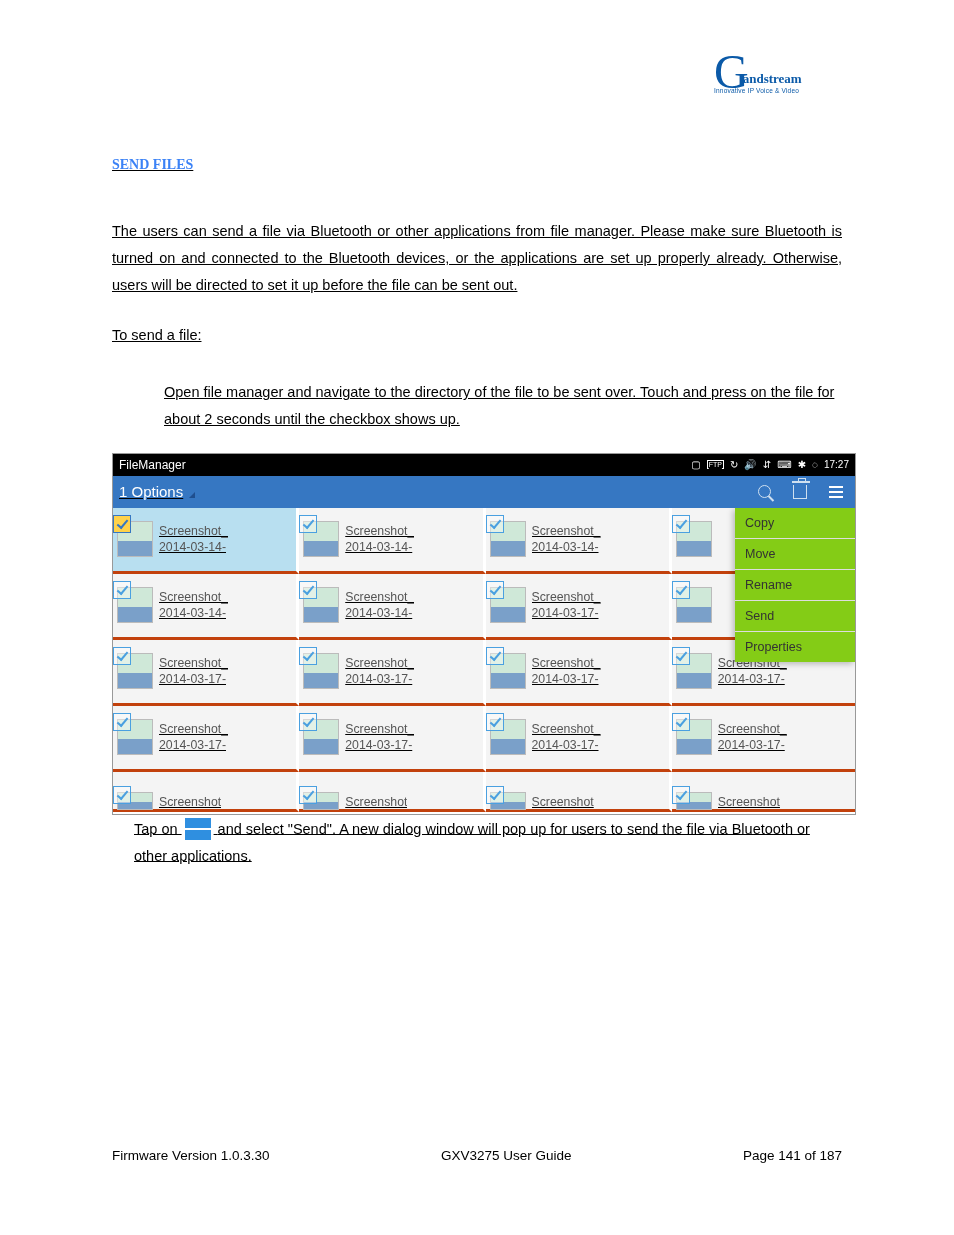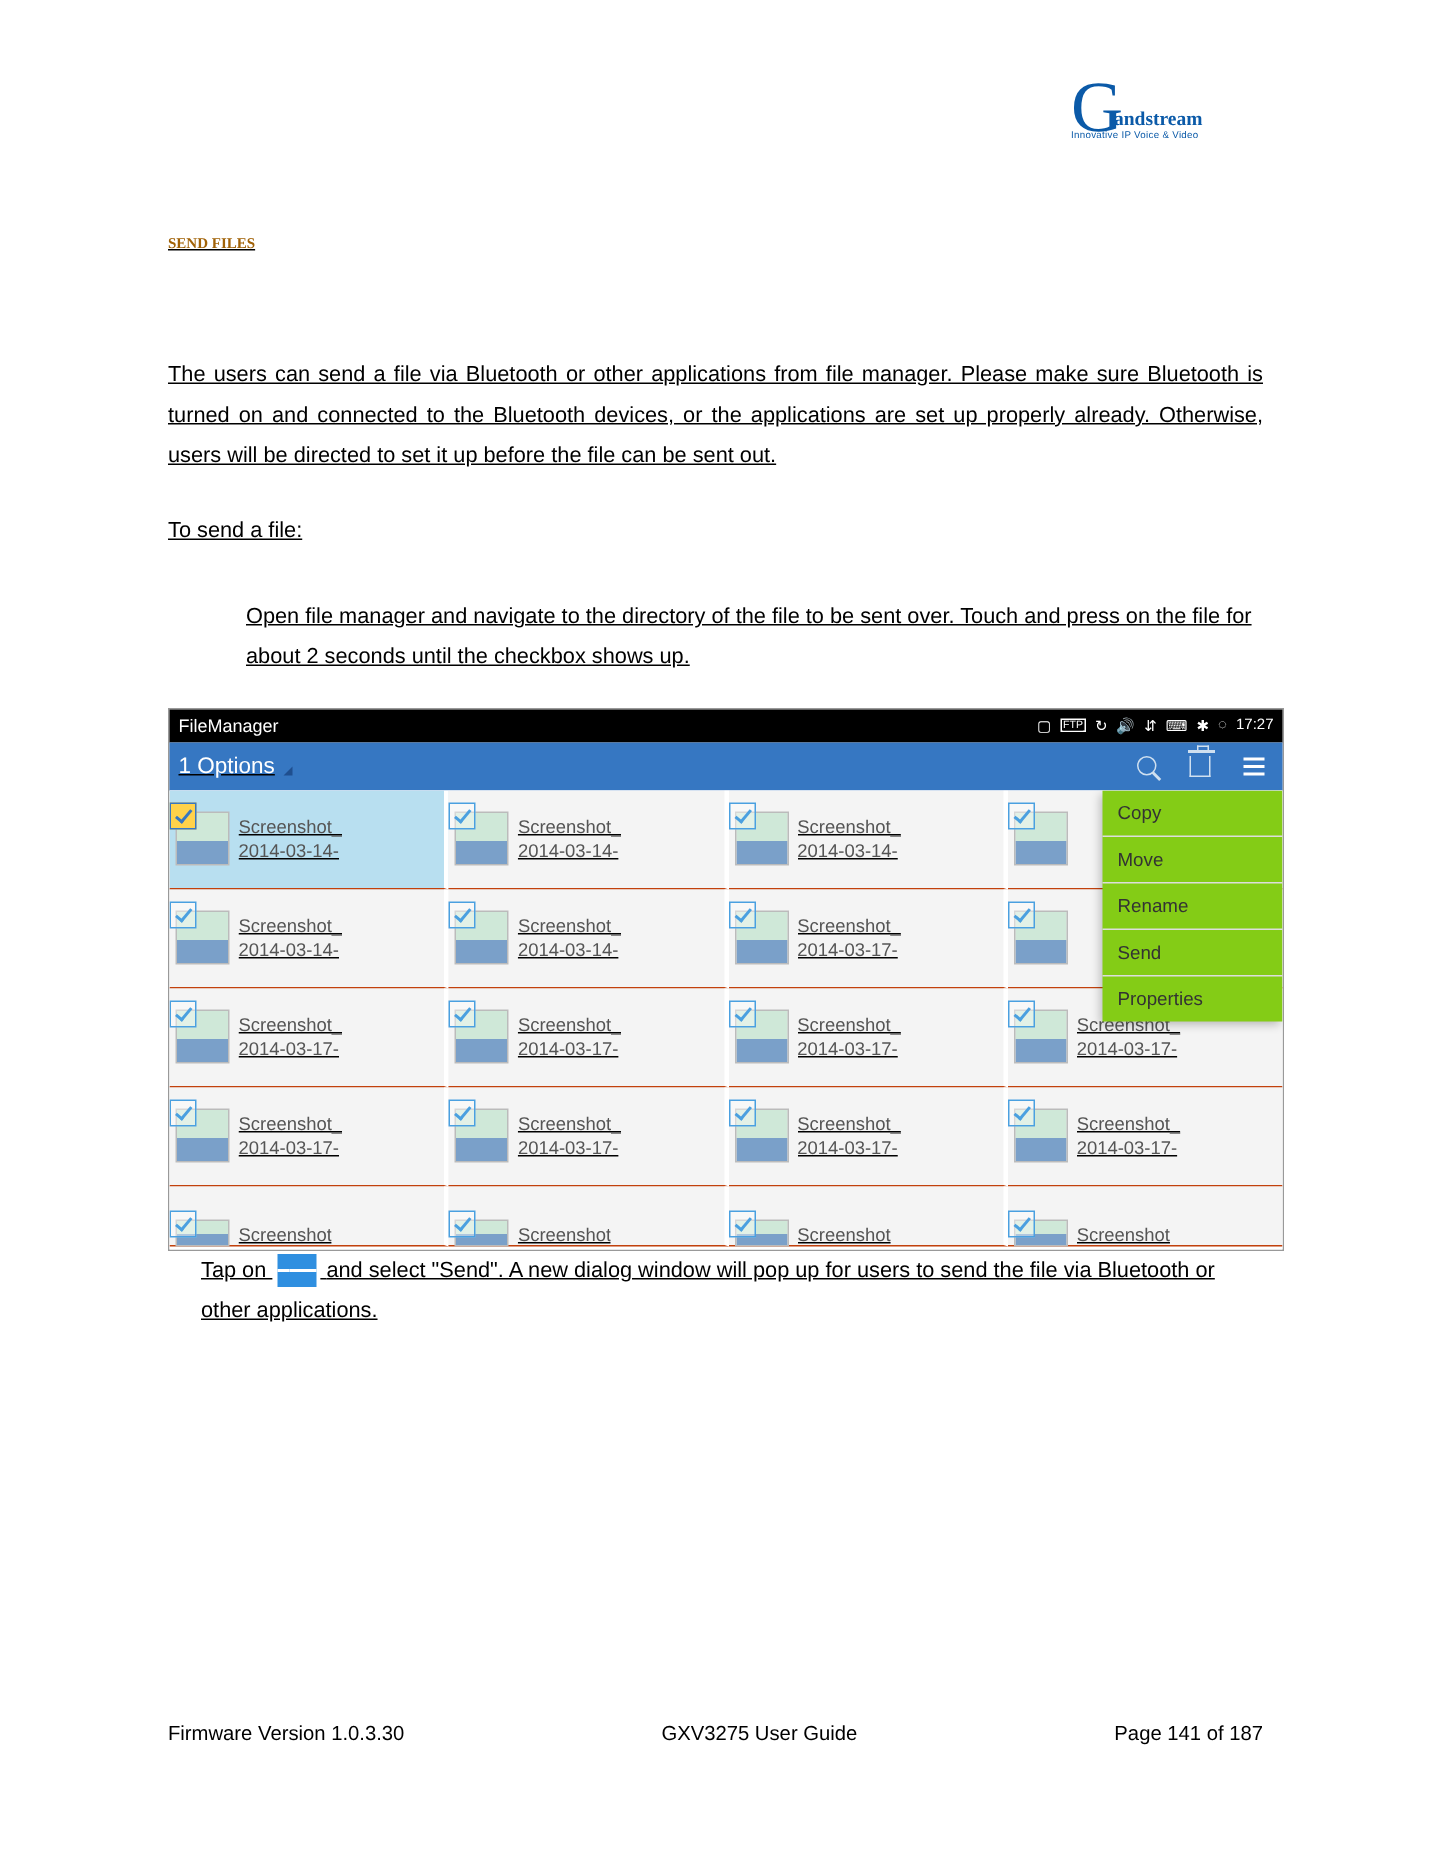--- a/index.html
+++ b/index.html
@@ -39,25 +39,25 @@
     margin-left: -6px;
   }
   .logo-tag {
     font-size: 6.5px;
     color: #0b5aa8;
     letter-spacing: 0.2px;
   }
 
   .section-title {
     font-family: "Times New Roman", serif;
-    font-size: 10px;
+    font-size: 14px;
     font-weight: bold;
-    color: #a16207;
+    color: #3b82f6;
     margin-top: 75px;
-    margin-bottom: 69px;
+    margin-bottom: 45px;
   }
 
   .body-p {
     line-height: 1.85;
     text-align: justify;
     margin-bottom: 24px;
   }
   .body-p2 { margin-bottom: 30px; }
   .step-block { padding-left: 30px; margin-bottom: 20px; line-height: 1.85; margin-left: 22px; }
   .step-inline { display: inline; vertical-align: middle; }
@@ -159,21 +159,21 @@
   .grid-row { display: flex; }
   .cell {
     flex: 1;
     height: 66px;
     border-right: 3px solid #fff;
     display: flex;
     align-items: center;
     padding: 6px 4px;
     gap: 6px;
     background: #f4f4f4;
-    border-bottom: 1px solid #c2410c;
+    border-bottom: 3px solid #c2410c;
     min-width: 0;
   }
   .cell.sel { background: #b8dff0; }
   .cell:last-child { border-right: none; }
   .thumb {
     width: 36px; height: 36px;
     background: linear-gradient(#cfe8d8 55%, #7aa0c9 55%);
     border: 1px solid #bbb;
     flex-shrink: 0;
     position: relative;

